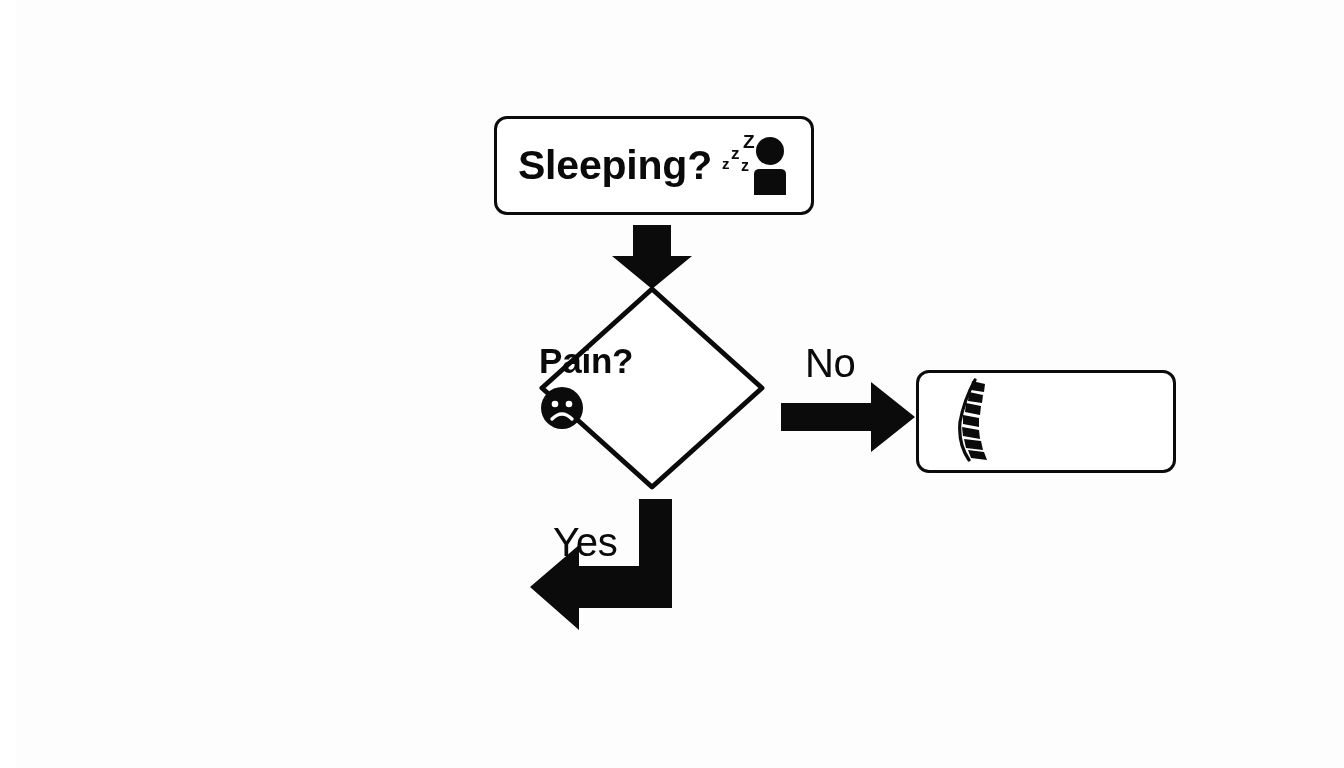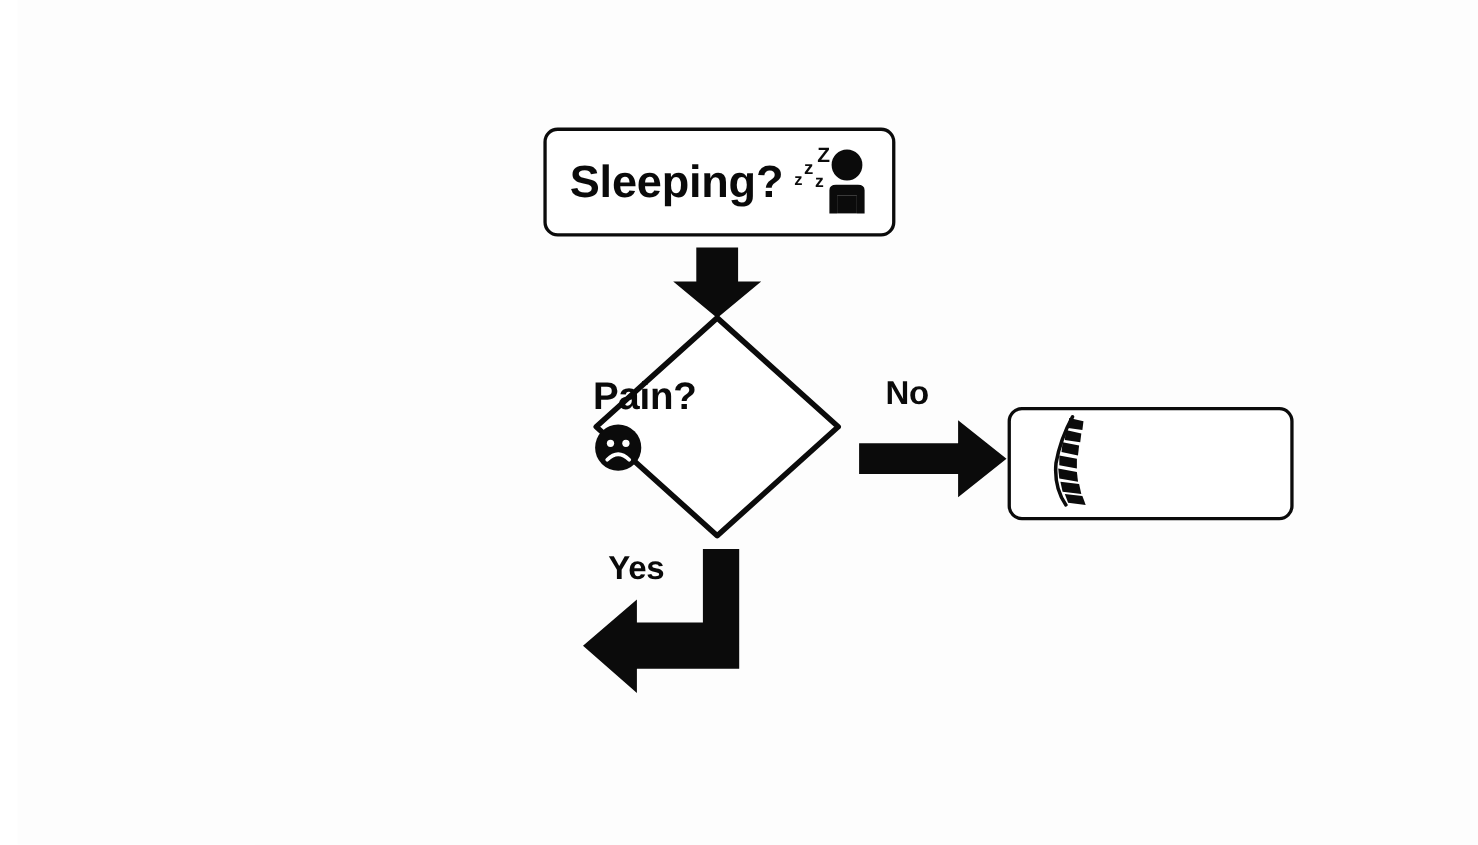--- a/index.html
+++ b/index.html
@@ -35,23 +35,23 @@
   }
   .node-label {
     font-weight: 700;
     color: #0a0a0a;
     letter-spacing: -0.2px;
     white-space: pre-line;
     line-height: 1.12;
   }
   .edge-label {
     position: absolute;
-    font-weight: 700;
+    font-weight: 400;
     color: #0a0a0a;
-    font-size: 30px;
+    font-size: 40px;
     letter-spacing: -0.3px;
   }
   .icon-wrap {
     display: block;
     flex: 0 0 auto;
   }
   
   #node-sleeping {
     left: 478px;
     top: 116px;
@@ -98,21 +98,21 @@
     left: 210px;
     top: 540px;
     width: 290px;
     height: 93px;
     padding: 0 26px 0 14px;
     gap: 10px;
     justify-content: flex-start;
   }
   #node-neutral .node-label { font-size: 28px; flex: 1; text-align: center; }
   #label-no { left: 789px; top: 341px; }
-  #label-yes { left: 537px; top: 500px; }
+  #label-yes { left: 537px; top: 520px; }
 </style>
 </head>
 <body>
 
 <div id="stage">
 
   <svg class="layer" viewBox="0 0 1344 768">
 
     <g>
       <path d="M 617 225 L 655 225 L 655 256 L 676 256 L 636 289 L 596 256 L 617 256 Z" fill="#0b0b0b"></path>

